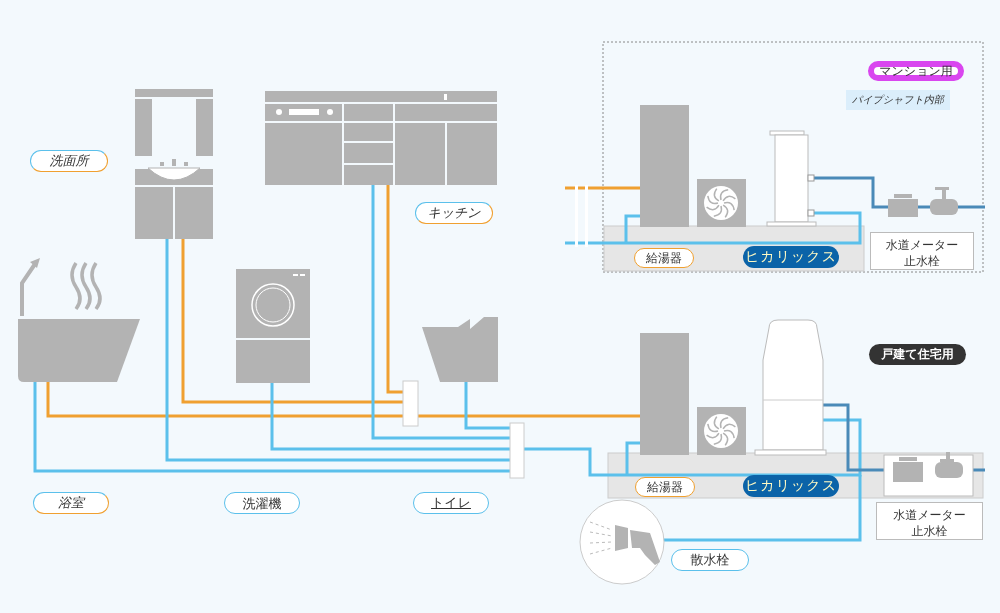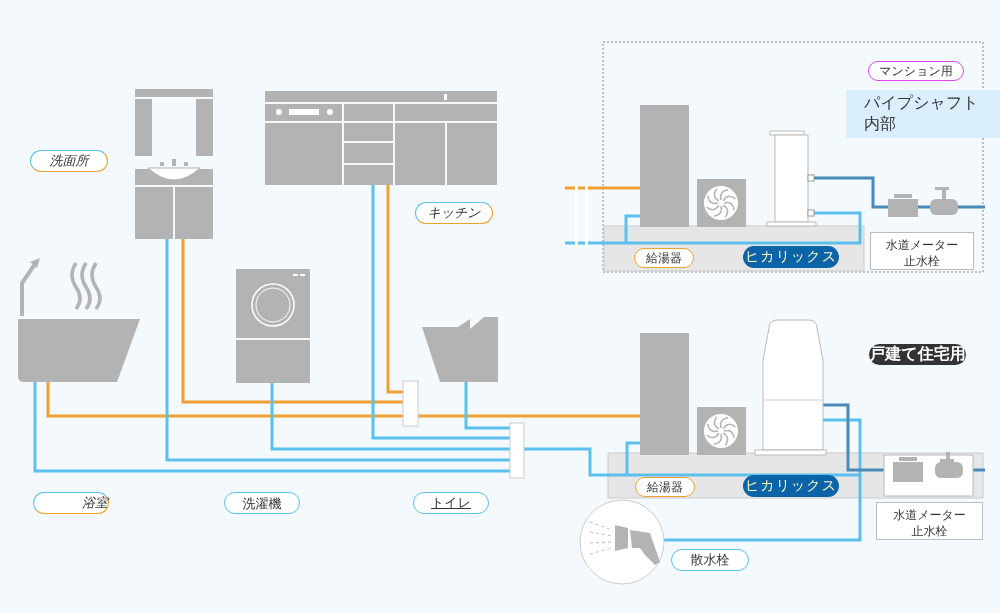--- a/index.html
+++ b/index.html
@@ -2,24 +2,24 @@
 <html><head>
 <meta charset="utf-8">
 <style>
   html, body { margin:0; padding:0; }
   body { width:1000px; height:613px; background:#f3f9fd; position:relative; overflow:hidden; font-family:"DejaVu Sans", sans-serif; }
   svg.diagram { position:absolute; left:0; top:0; }
   .label { position:absolute; height:22px; border-radius:12px; background:#fff; font-size:13px; color:#333; display:flex; align-items:center; justify-content:center; box-sizing:border-box; white-space:nowrap; }
   .lbl-blue { border:1.5px solid #5bc0eb; }
   .lbl-split { border:1.5px solid; border-color:#5bc0eb #f0a030 #f0a030 #5bc0eb;font-style:italic; }
   .lbl-orange { border:1.5px solid #f0a030; }
-  .lbl-dark { background:#333; color:#fff; border:none; font-weight:bold; font-size:16px; }
+  .lbl-dark { background:#333; color:#fff; border:none; font-weight:bold; font-size:12px; }
   .lbl-navy { background:#0b63a8; color:#fef9c3; border:none; font-weight:normal; font-size:14px; letter-spacing:1px; }
-  .lbl-outline { border:1px solid #d946ef; font-size:12px; }
-  .lbl-shaft { position:absolute; background:#dbeefb; font-size:16px; color:#333; padding:3px 18px; }
+  .lbl-outline { border:6px solid #d946ef; font-size:12px; }
+  .lbl-shaft { position:absolute; background:#dbeefb; font-size:10px; color:#333; padding:3px 6px;font-style:italic; }
   .meterbox { position:absolute; background:#fff; border:1px solid #bbb; font-size:12px; color:#333; text-align:center; line-height:16px; box-sizing:border-box; padding-top:4px; }
 </style>
 </head>
 <body>
 
 <svg class="diagram" width="1000" height="613" viewBox="0 0 1000 613">
 
   <rect x="603" y="42" width="380" height="230" fill="none" stroke="#888" stroke-dasharray="2,2"></rect>
 
   <rect x="604" y="226" width="260" height="45" fill="#e6e6e6" stroke="#ccc"></rect>
@@ -158,21 +158,21 @@
     <path d="M590 522 L612 530 M590 532 L612 536 M590 543 L612 542 M590 554 L612 548" stroke="#bbb" stroke-dasharray="3,3"></path>
   </g>
 </svg>
 
 <div class="label lbl-split" style="left:30px;top:150px;width:78px;">
     <span>洗面所</span>
   </div>
 <div class="label lbl-split" style="left:415px;top:202px;width:78px;">
     <span>キッチン</span>
   </div>
-<div class="label lbl-split" style="left:33px;top:492px;width:76px;justify-content:flex-end;">
+<div class="label lbl-split" style="left:33px;top:492px;width:76px;">
     <span>浴室</span>
   </div>
 <div class="label lbl-blue" style="left:224px;top:492px;width:76px;align-items:flex-end;">
     <span>洗濯機</span>
   </div>
 <div class="label lbl-blue" style="left:413px;top:492px;width:76px;text-decoration:underline;">
     <span>トイレ</span>
   </div>
 <div class="label lbl-blue" style="left:671px;top:549px;width:78px;">
     <span>散水栓</span>

